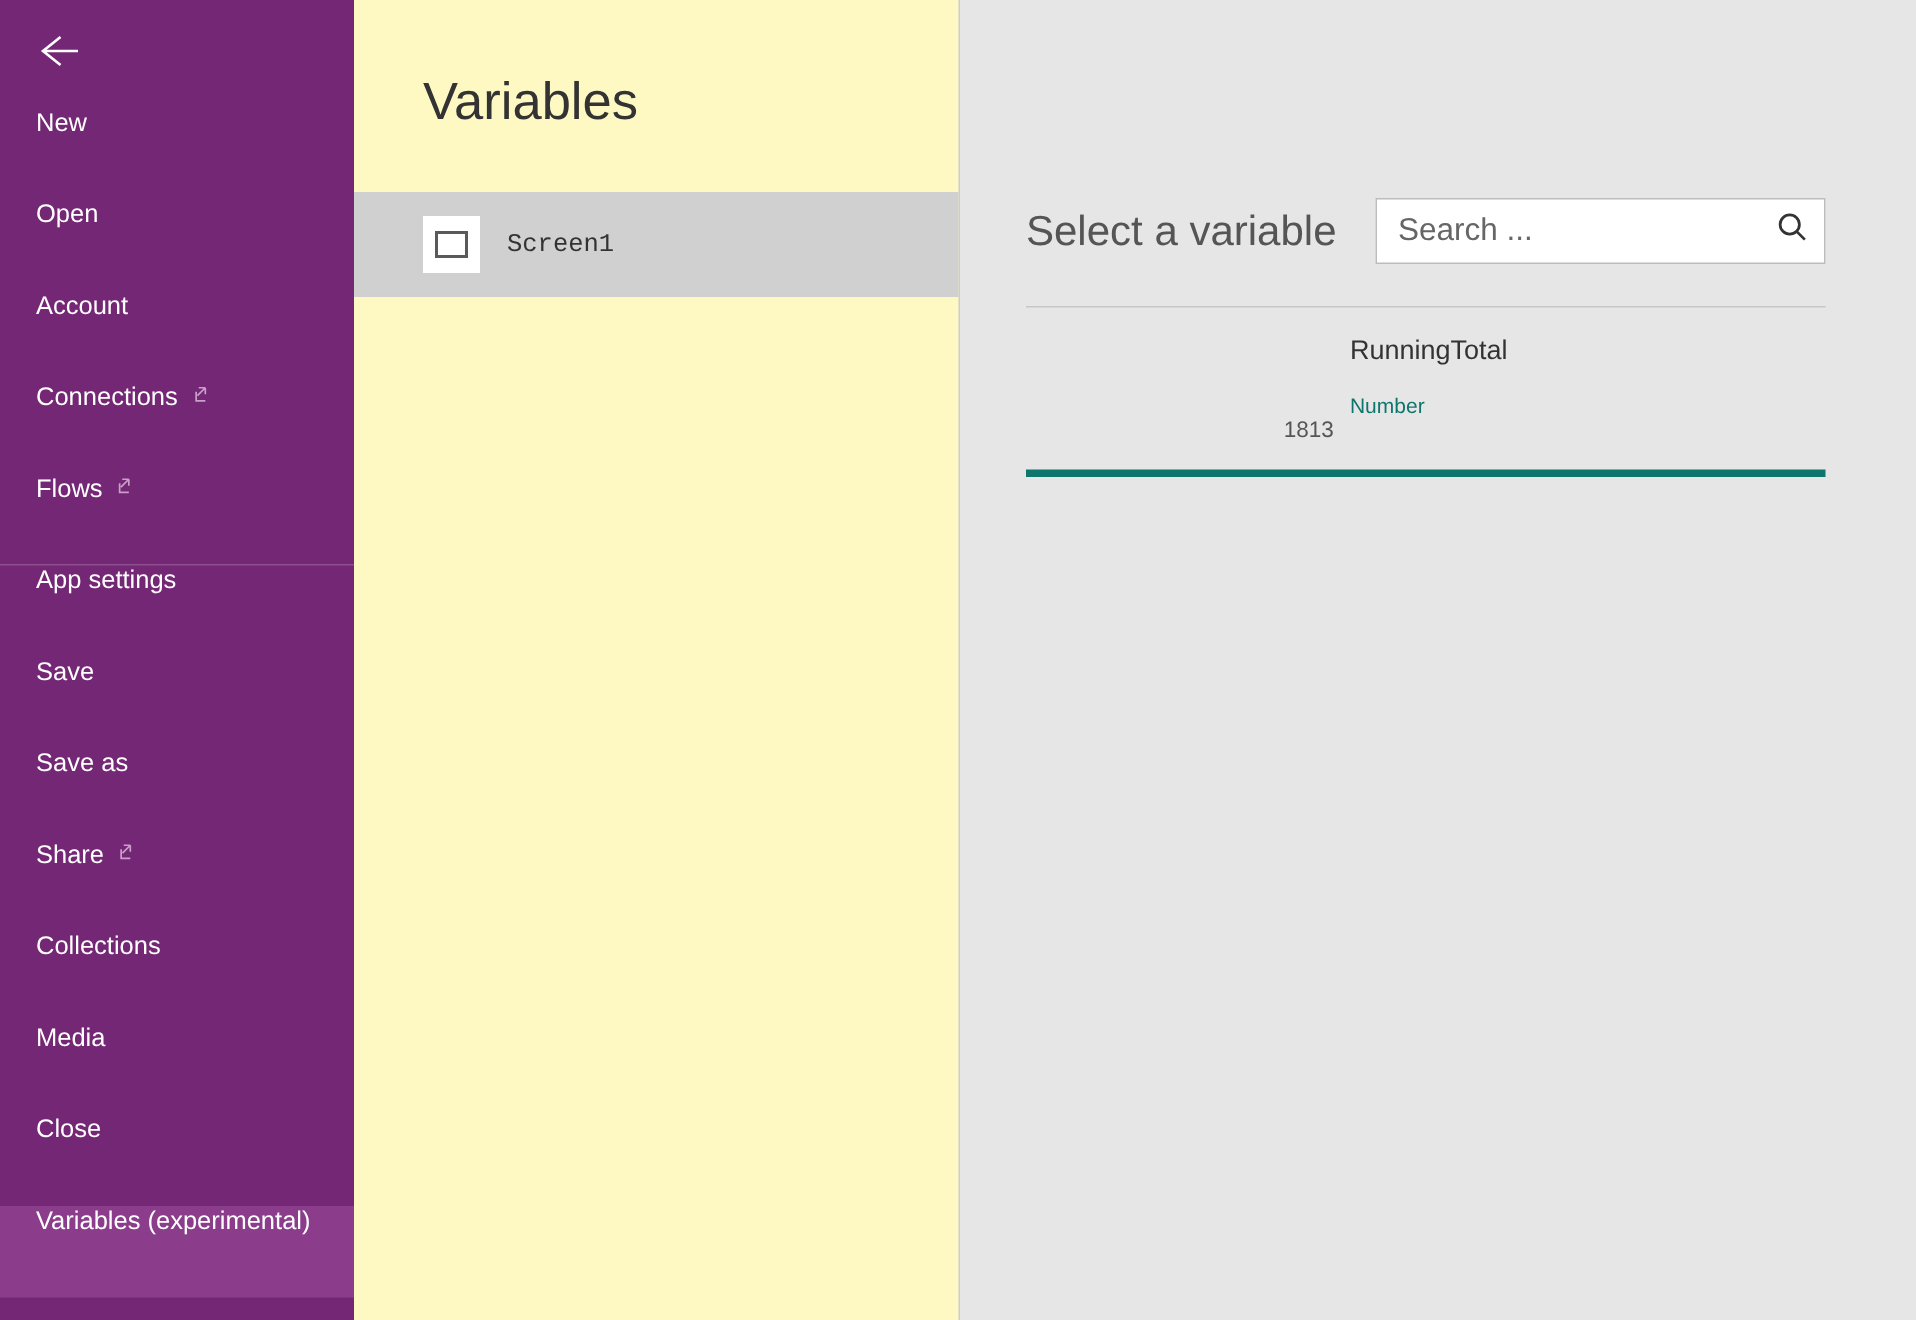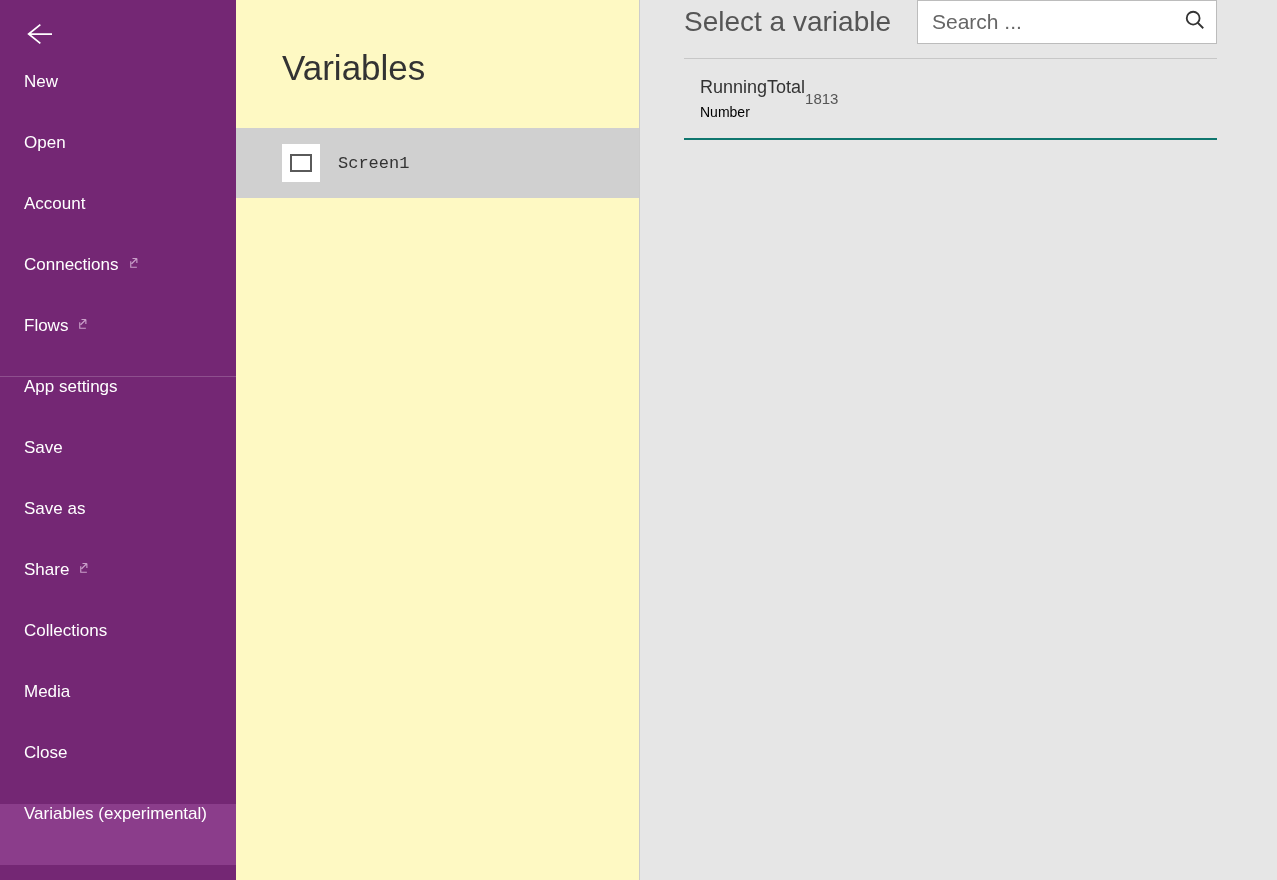--- a/index.html
+++ b/index.html
@@ -78,22 +78,23 @@
   .right {
     flex: 1;
     height: 100%;
     background: #e6e6e6;
     padding: 0 60px 0 44px;
   }
   .right-header {
     display: flex;
     align-items: center;
     justify-content: space-between;
+    margin-top: 132px;
     border-bottom: 1px solid #c7c7c7;
-    padding-bottom: 14px;
+    padding-bottom: 28px;
     gap: 22px;
   }
   .right-title {
     font-size: 28px;
     font-weight: 300;
     color: #555;
   }
   .search-box {
     position: relative;
     width: 300px;
@@ -116,27 +117,29 @@
   }
   .search-box input::placeholder { color: #666; }
   .search-icon {
     position: absolute; right: 10px; top: 50%; transform: translateY(-50%);
   }
   .search-icon svg { width: 22px; height: 22px; stroke: #333; }
 
   .var-row {
     display: flex;
     align-items: center;
+    justify-content: space-between;
     padding: 18px 12px 18px 16px;
-    border-bottom: 2px solid #0f766e;
-    cursor: pointer;
+    border-bottom: 5px solid #0f766e;
+    cursor: pointer;
+    flex-direction: column;
   }
   .var-left { display: flex; flex-direction: column; }
   .var-name { font-size: 18px; color: #333; }
-  .var-type { font-size: 14px; color: #000000; margin-top: 6px; }
+  .var-type { font-size: 14px; color: #0f766e; margin-top: 18px; }
   .var-value { font-size: 15px; color: #555; margin-right: 160px; }
 </style>
 </head>
 <body>
 
 <div class="sidebar">
   <div class="back">
     <span>
       <svg viewBox="0 0 24 24" fill="none" stroke-width="1.5">
         <path d="M14 4 L4 12 L14 20 M4 12 H24"></path>

